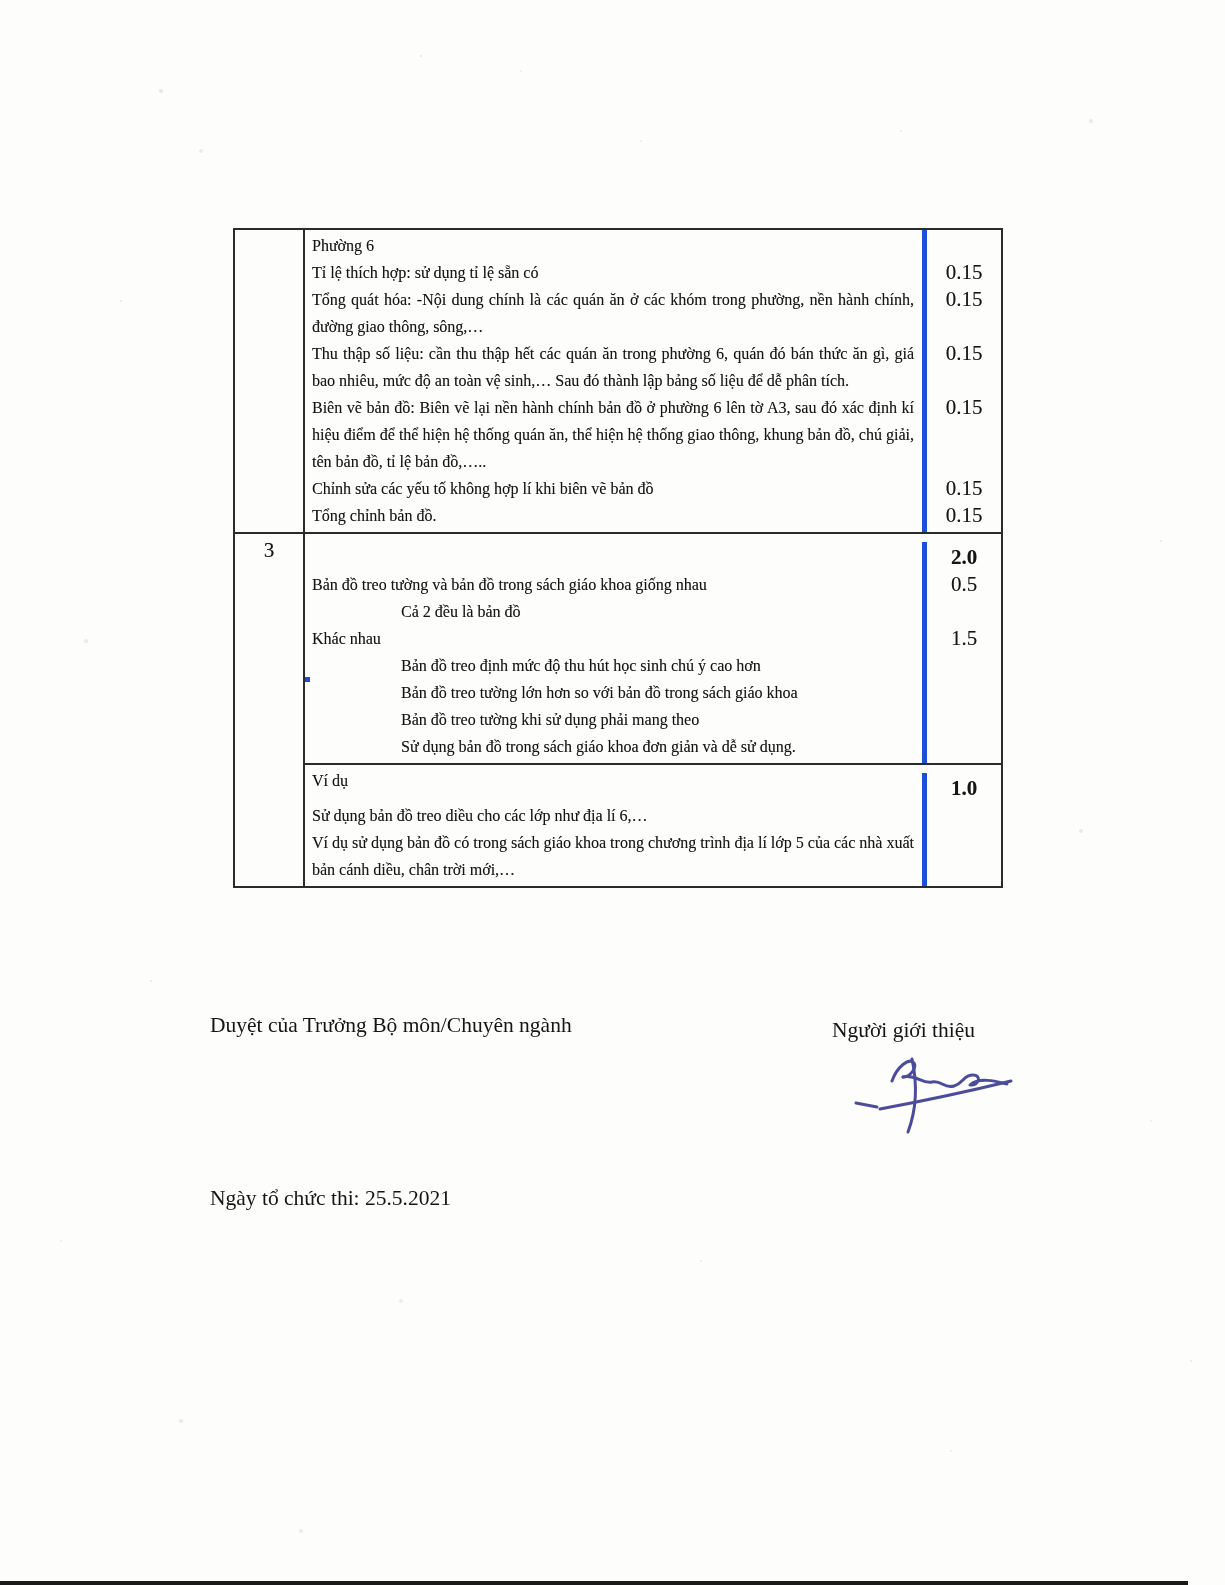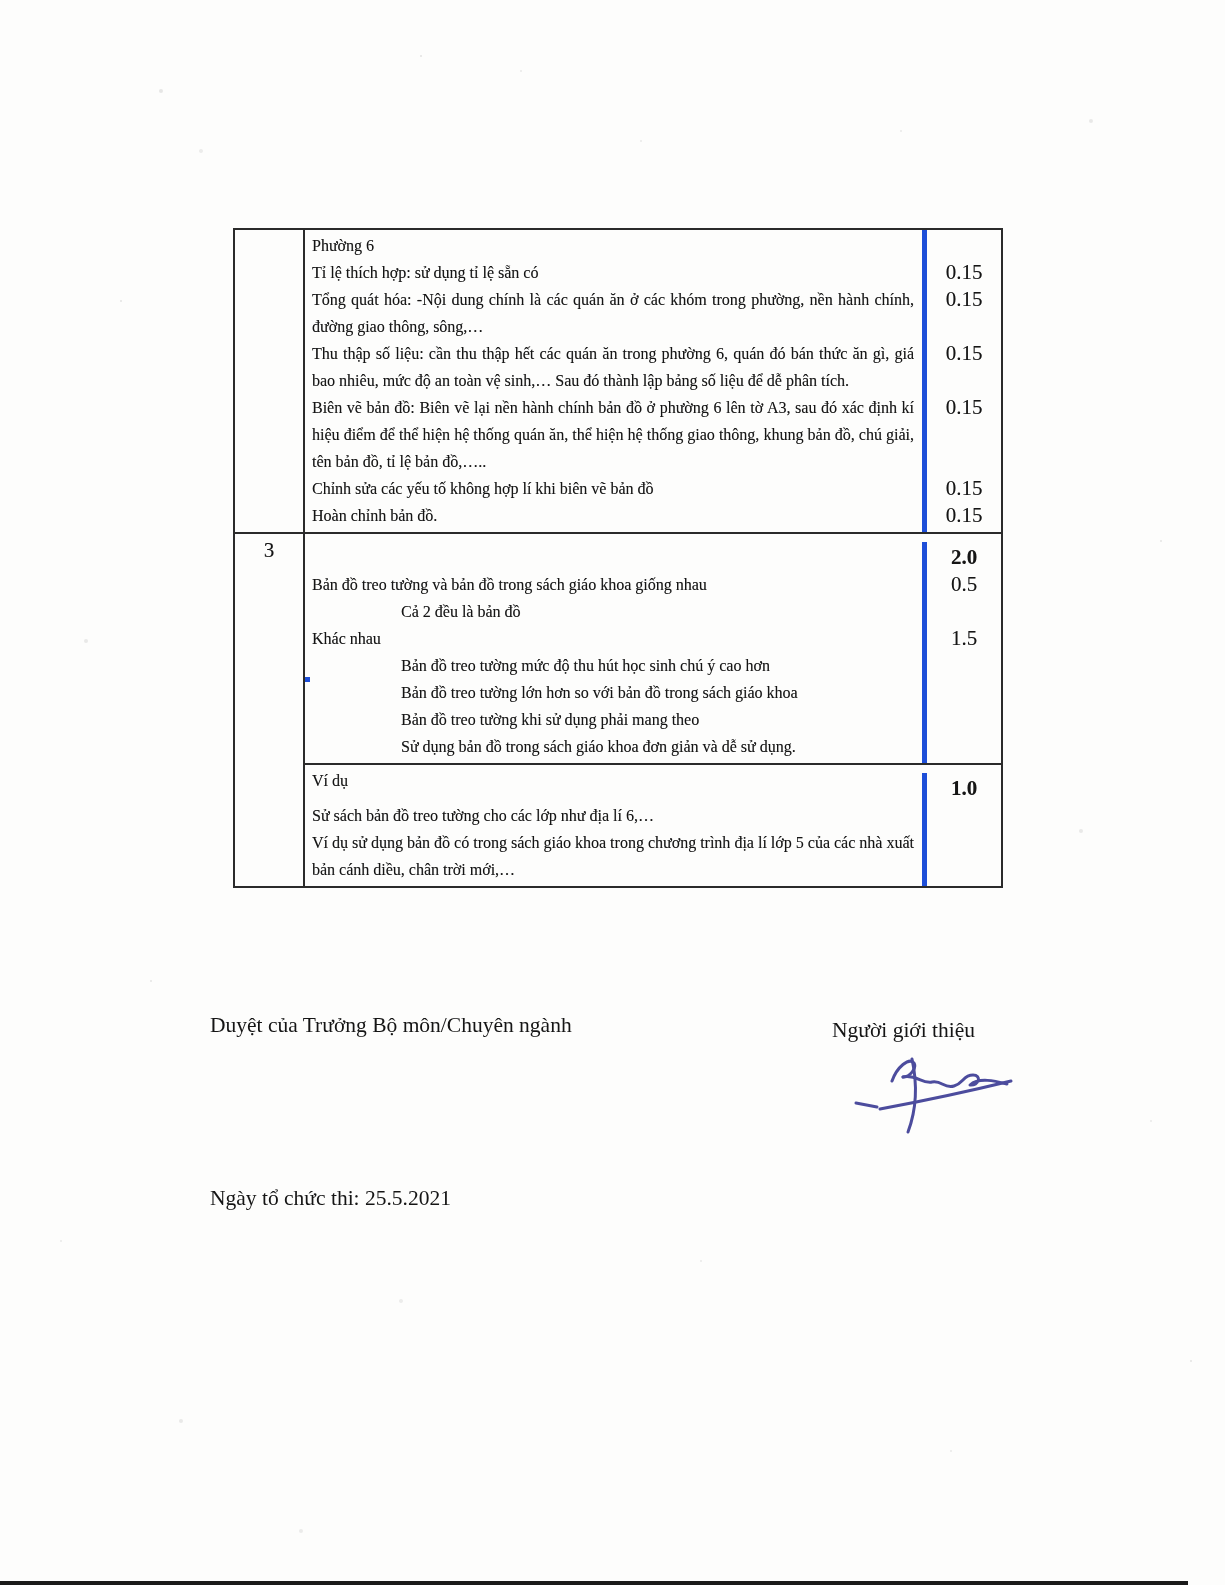--- a/index.html
+++ b/index.html
@@ -92,21 +92,21 @@
           </div>
           <div class="entry">
             <div class="etext">Biên vẽ bản đồ: Biên vẽ lại nền hành chính bản đồ ở phường 6 lên tờ A3, sau đó xác định kí hiệu điểm để thể hiện hệ thống quán ăn, thể hiện hệ thống giao thông, khung bản đồ, chú giải, tên bản đồ, tỉ lệ bản đồ,…..</div>
             <div class="escore">0.15</div>
           </div>
           <div class="entry">
             <div class="etext">Chỉnh sửa các yếu tố không hợp lí khi biên vẽ bản đồ</div>
             <div class="escore">0.15</div>
           </div>
           <div class="entry">
-            <div class="etext">Hoàn chỉnh bản đồ.</div>
+            <div class="etext">Tổng chỉnh bản đồ.</div>
             <div class="escore">0.15</div>
           </div>
         </div>
       </div>
     </div>
 
     <div class="band band-sep">
       <div class="numcol">3</div>
       <div class="bandbody">
         <div class="section">
@@ -120,21 +120,21 @@
           </div>
           <div class="entry">
             <div class="etext ind">Cả 2 đều là bản đồ</div>
             <div class="escore"></div>
           </div>
           <div class="entry">
             <div class="etext">Khác nhau</div>
             <div class="escore">1.5</div>
           </div>
           <div class="entry">
-            <div class="etext ind">Bản đồ treo tường mức độ thu hút học sinh chú ý cao hơn</div>
+            <div class="etext ind">Bản đồ treo định mức độ thu hút học sinh chú ý cao hơn</div>
             <div class="escore"></div>
           </div>
           <div class="entry">
             <div class="escore"></div>
           </div>
           <div class="entry">
             <div class="etext ind">Bản đồ treo tường lớn hơn so với bản đồ trong sách giáo khoa</div>
             <div class="escore"></div>
           </div>
           <div class="entry">
@@ -145,21 +145,21 @@
             <div class="etext ind">Sử dụng bản đồ trong sách giáo khoa đơn giản và dễ sử dụng.</div>
             <div class="escore"></div>
           </div>
         </div>
         <div class="section section-sep">
           <div class="entry">
             <div class="etext">Ví dụ</div>
             <div class="escore b">1.0</div>
           </div>
           <div class="entry">
-            <div class="etext">Sử sách bản đồ treo tường cho các lớp như địa lí 6,…</div>
+            <div class="etext">Sử dụng bản đồ treo diều cho các lớp như địa lí 6,…</div>
             <div class="escore"></div>
           </div>
           <div class="entry">
             <div class="etext">Ví dụ sử dụng bản đồ có trong sách giáo khoa trong chương trình địa lí lớp 5 của các nhà xuất bản cánh diều, chân trời mới,…</div>
             <div class="escore"></div>
           </div>
         </div>
       </div>
     </div>
   </div>

